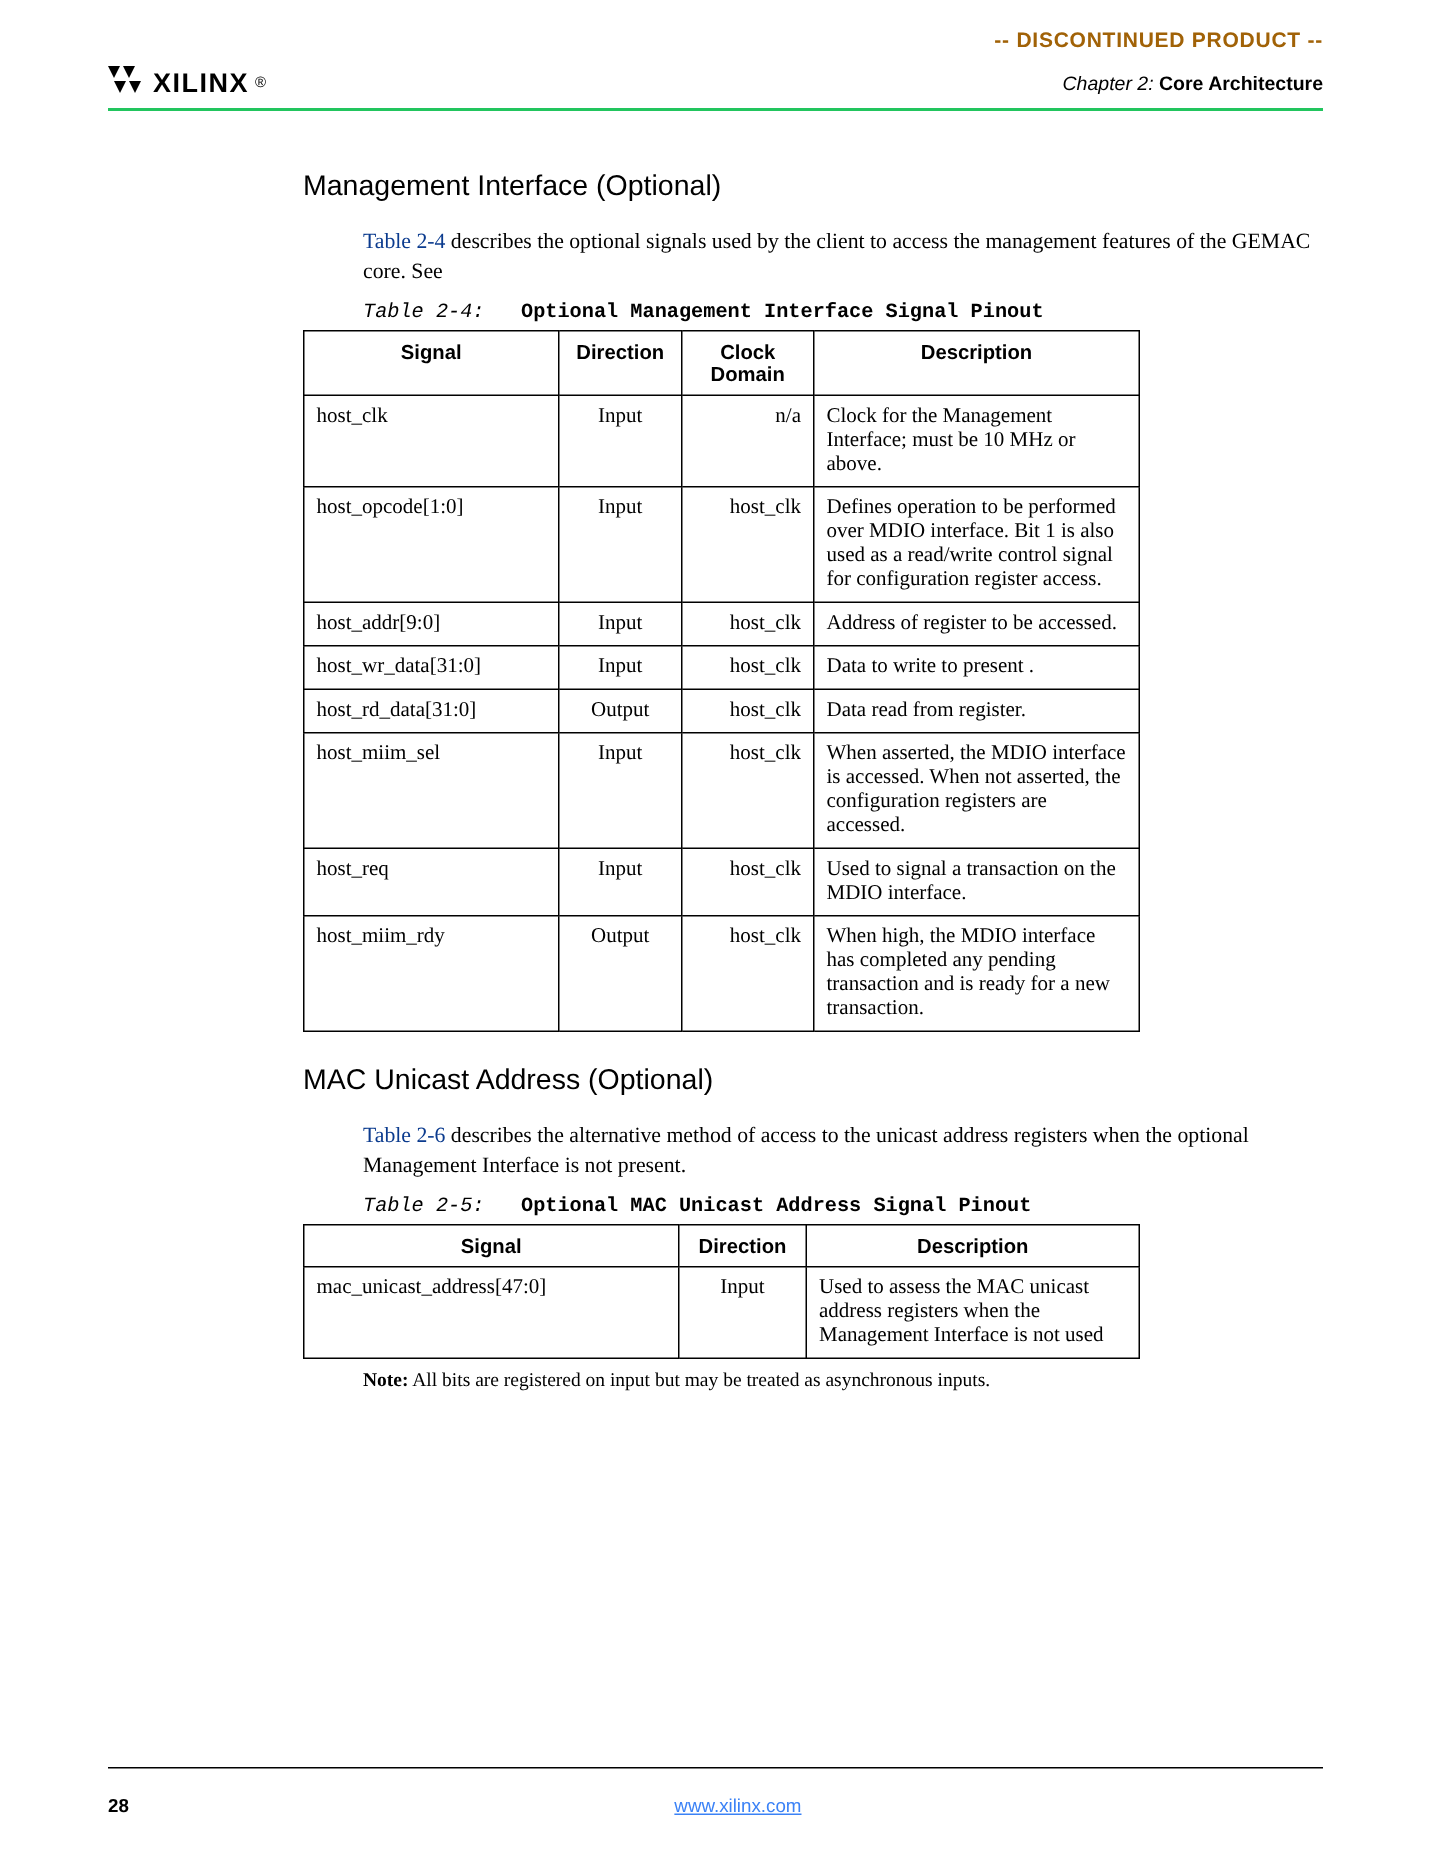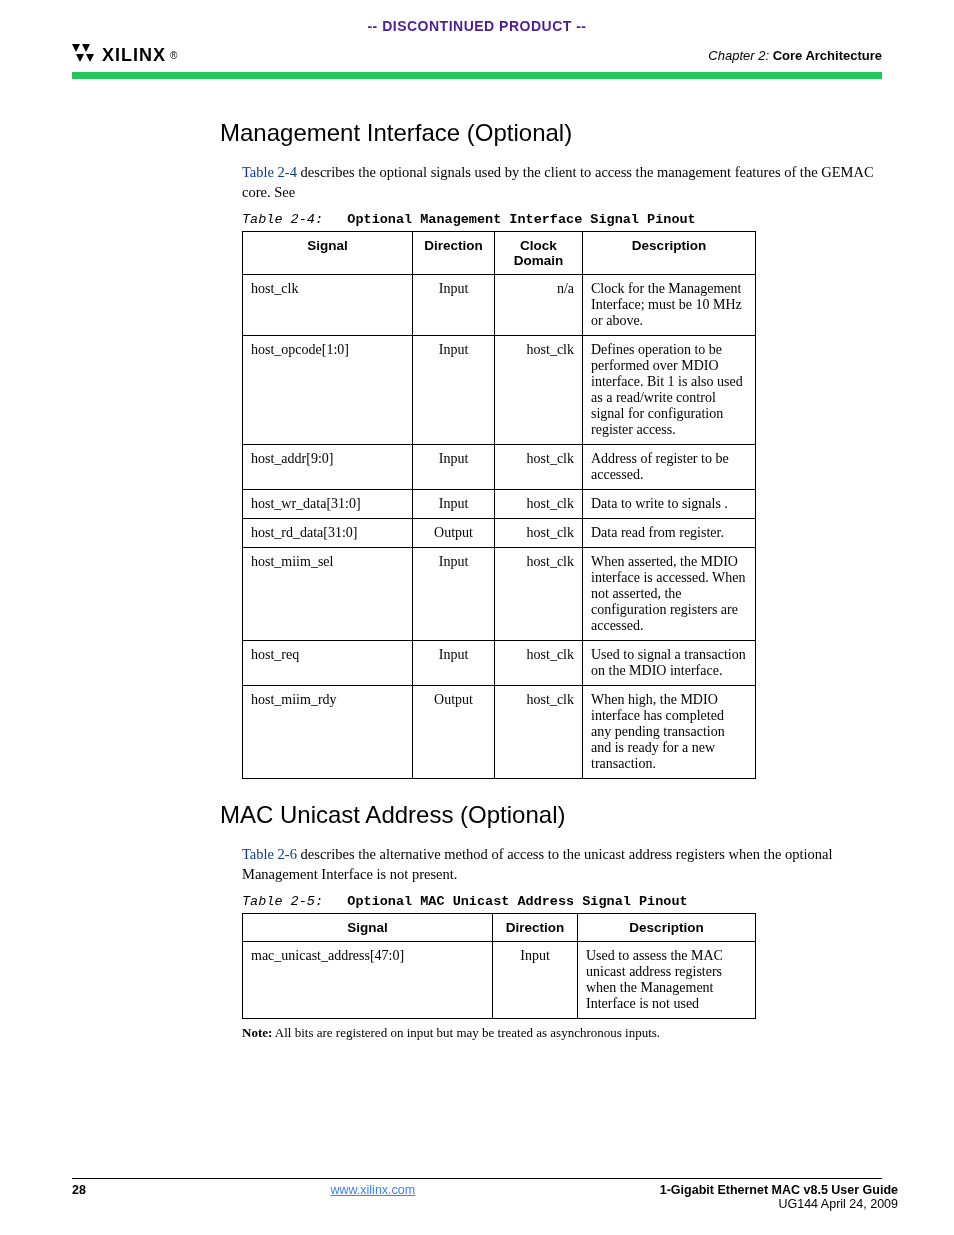--- a/index.html
+++ b/index.html
@@ -11,33 +11,33 @@
     background: #fff;
   }
   .page {
     width: 954px;
     height: 1235px;
     box-sizing: border-box;
     padding: 18px 72px 30px 72px;
     position: relative;
   }
   .banner {
-    text-align: center;
-    color: #4c1d95;
+    text-align: right;
+    color: #a16207;
     font-weight: bold;
     font-size: 14px;
     font-family: Arial, Helvetica, sans-serif;
     letter-spacing: 0.5px;
     margin-bottom: 10px;
   }
   .header-row {
     display: flex;
     justify-content: space-between;
     align-items: center;
-    border-bottom: 7px solid #22c55e;
+    border-bottom: 2px solid #22c55e;
     padding-bottom: 6px;
   }
   .logo {
     display: flex;
     align-items: center;
     gap: 4px;
   }
   .logo-text {
     font-family: Arial, Helvetica, sans-serif;
     font-weight: bold;
@@ -56,40 +56,39 @@
   }
   .chapter b { font-style: normal; font-weight: bold; }
   .content {
     margin-top: 40px;
     margin-left: 130px;
     margin-right: 0;
   }
   h2.section {
     font-family: Arial, Helvetica, sans-serif;
     font-weight: normal;
-    font-size: 24px;
-    margin: 0 0 12px 18px;
+    font-size: 19px;
+    margin: 0 0 12px 0;
   }
   .para {
     margin: 16px 0 10px 40px;
     font-size: 14.5px;
     line-height: 1.35;
   }
   .link { color: #0b3b8e; }
   .table-caption {
     margin: 10px 0 4px 40px;
     font-family: Liberation Mono, monospace;
     font-size: 13.5px;
   }
   .table-caption .tnum { font-style: italic; }
   .table-caption .ttitle { font-weight: bold; }
   table.signal {
     border-collapse: collapse;
-    margin-left: 40px;
-    width: 514px;
+    width: 558px;
     table-layout: fixed;
     border-radius: 29px;
   }
   table.signal th, table.signal td {
     border: 1px solid #000;
     padding: 6px 8px;
     font-size: 14px;
     vertical-align: top;
   }
   table.signal th {
@@ -195,21 +194,21 @@
       <tr>
             <td class="sig">host_addr[9:0]</td>
             <td class="dir">Input</td>
             <td class="clk">host_clk</td>
             <td class="desc">Address of register to be accessed.</td>
           </tr>
       <tr>
             <td class="sig">host_wr_data[31:0]</td>
             <td class="dir">Input</td>
             <td class="clk">host_clk</td>
-            <td class="desc">Data to write to signals .</td>
+            <td class="desc">Data to write to present .</td>
           </tr>
       <tr>
             <td class="sig">host_rd_data[31:0]</td>
             <td class="dir">Output</td>
             <td class="clk">host_clk</td>
             <td class="desc">Data read from register.</td>
           </tr>
       <tr>
             <td class="sig">host_miim_sel</td>
             <td class="dir">Input</td>
@@ -268,19 +267,15 @@
   <div class="note">
     <b>Note:</b><span> All bits are registered on input but may be treated as asynchronous inputs.</span>
   </div>
 
 </div>
 
 <div class="footer-rule"></div>
 <div class="footer">
   <div class="left">28</div>
   <div class="center">www.xilinx.com</div>
-  <div class="right">
-    <span class="g1">1-Gigabit Ethernet MAC v8.5 User Guide</span>
-    <span class="g2">UG144 April 24, 2009</span>
-  </div>
 </div>
 
 </div>
 
 </body></html>

